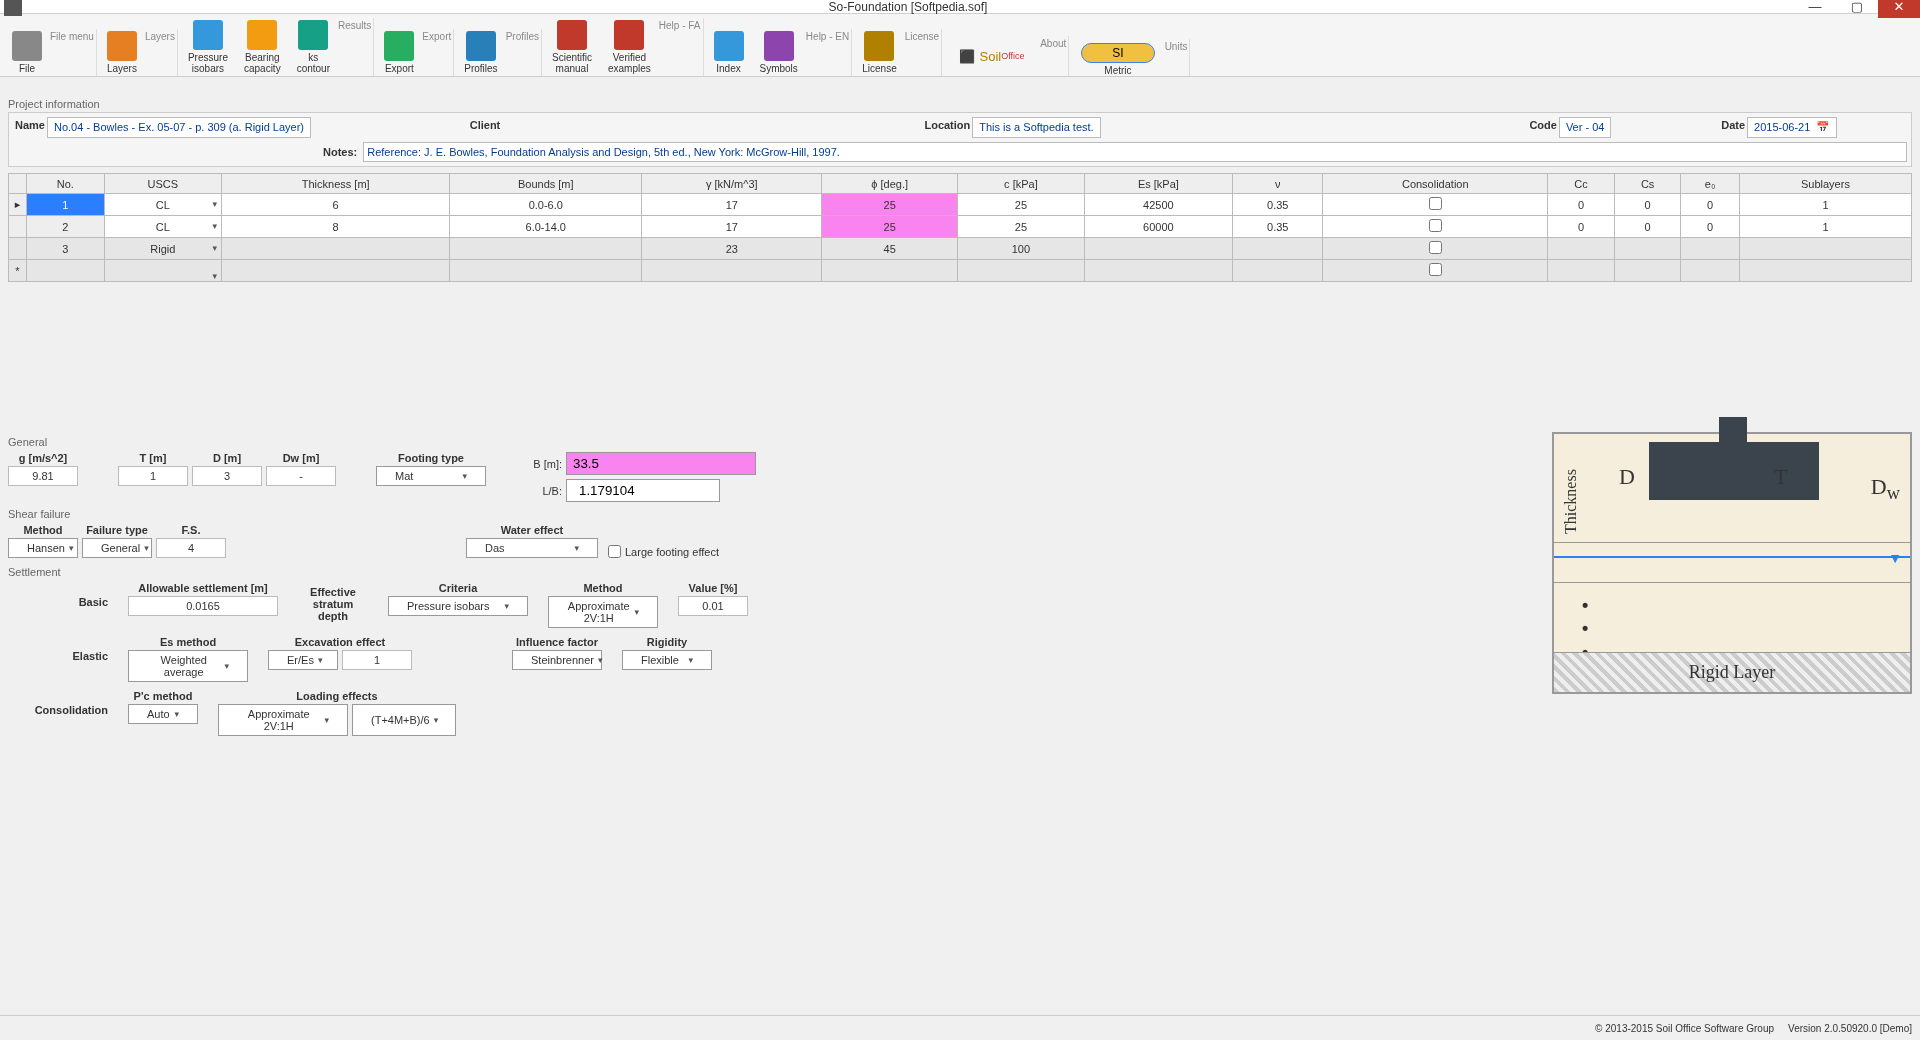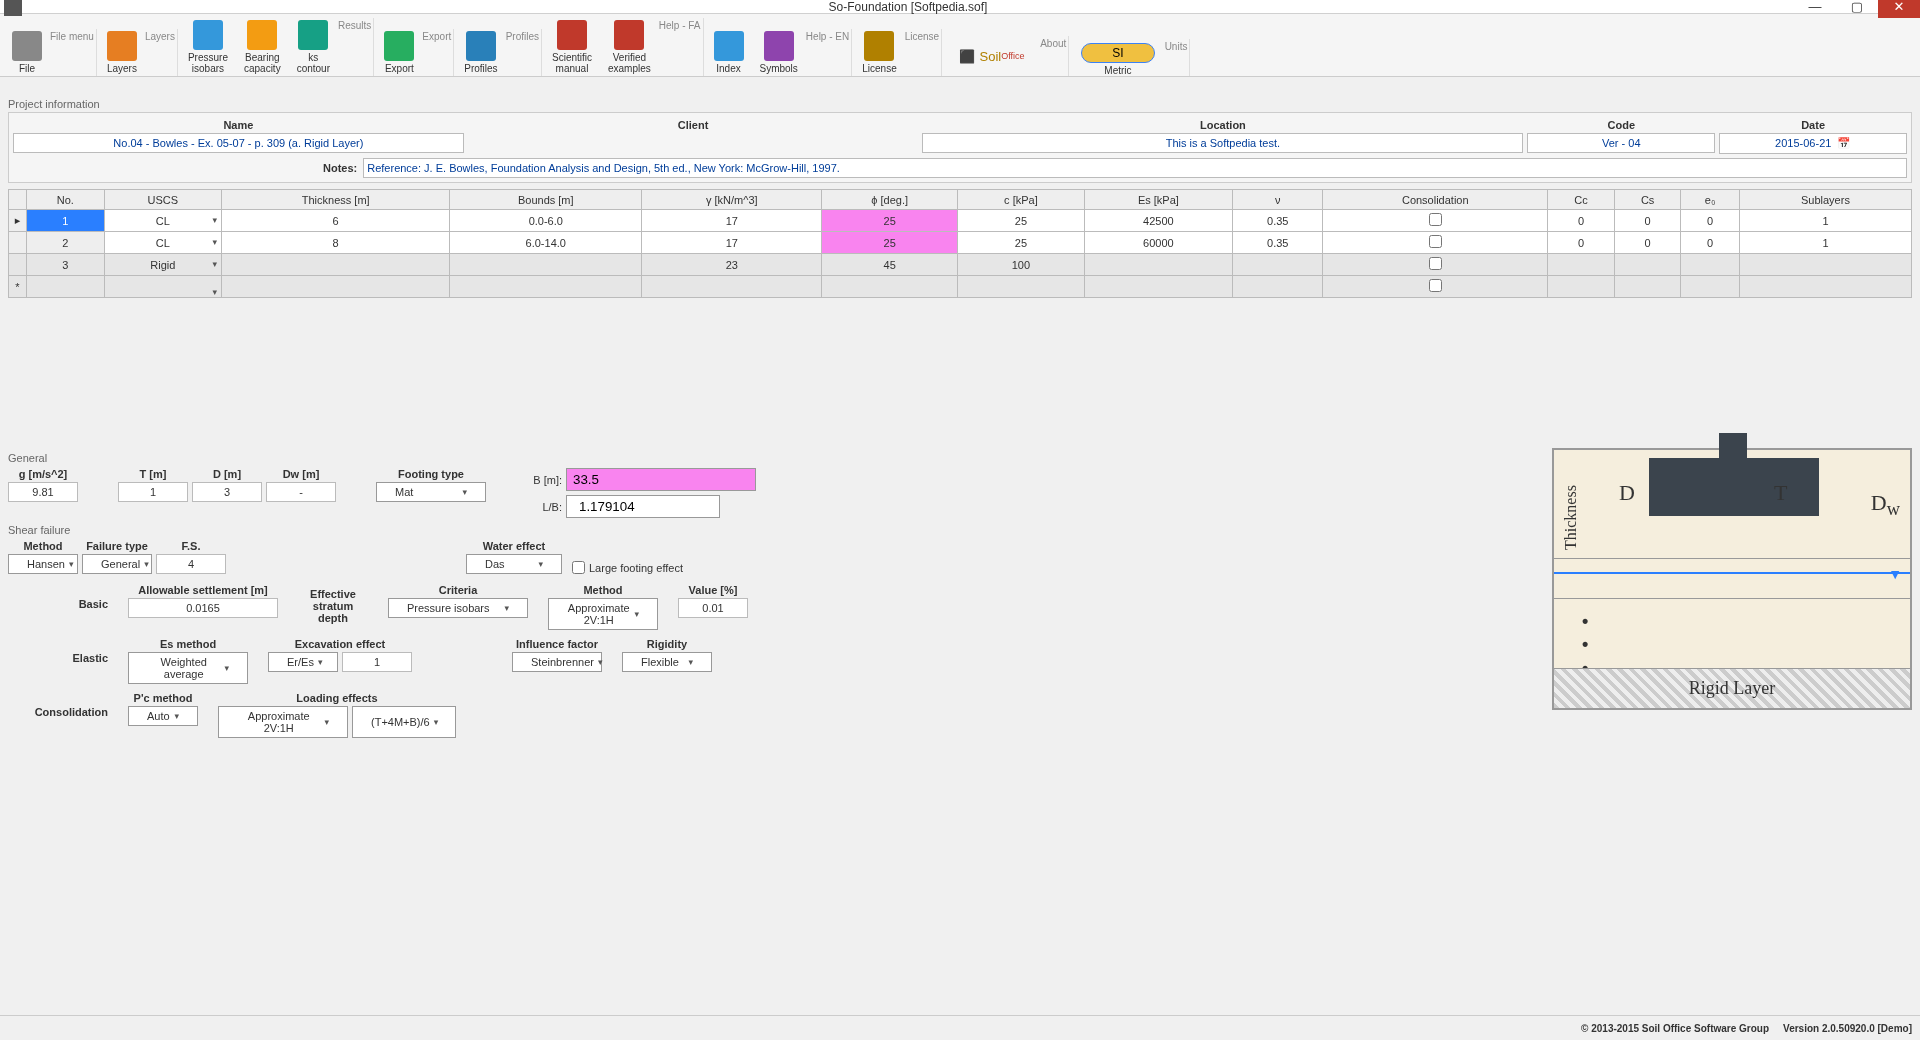--- a/index.html
+++ b/index.html
@@ -24,21 +24,21 @@
 .ribbon-group-label { font-size: 10px; color: #888; padding: 2px 0; text-align: center; width: 100%; }
 .si-btn { background: #f0c040; border: 1px solid #3b82f6; border-radius: 10px; padding: 2px 30px; margin: 4px 10px 2px; font-size: 12px; }
 
 
 .content { position: absolute; top: 90px; left: 0; right: 0; bottom: 18px; padding: 4px 8px; overflow: hidden; }
 .section-title { font-size: 11px; color: #666; margin: 4px 0 2px; }
 
 
 .proj-info { border: 1px solid #ccc; padding: 4px; background: #f5f5f5; margin-bottom: 6px; }
 .proj-row1 { display: flex; gap: 4px; margin-bottom: 4px; }
-.proj-col { display: flex; flex-direction: column; }
+.proj-col { display: flex; flex-direction: row; }
 .proj-col-hdr { font-size: 11px; font-weight: bold; text-align: center; padding: 2px; }
 .proj-col-val { border: 1px solid #bbb; background: #fff; padding: 3px 6px; text-align: center; color: #003d99; font-size: 11px; }
 .proj-notes-row { display: flex; align-items: center; gap: 6px; }
 .proj-notes-lbl { font-weight: bold; padding-left: 310px; }
 .proj-notes-input { flex: 1; border: 1px solid #bbb; background: #fff; padding: 3px; color: #003d99; }
 
 
 .layers-tbl { width: 100%; border-collapse: collapse; background: #fff; font-size: 11px; }
 .layers-tbl th, .layers-tbl td { border: 1px solid #bbb; padding: 3px 4px; text-align: center; height: 20px; }
 .layers-tbl th { background: #eee; font-weight: normal; }
@@ -77,21 +77,21 @@
 .diag-footing { position: absolute; top: 8px; left: 95px; width: 170px; height: 58px; background: #3b444d; }
 .diag-footing-stem { position: absolute; top: -25px; left: 70px; width: 28px; height: 25px; background: #3b444d; }
 .diag-layer { position: absolute; left: 0; right: 0; border-top: 1px solid #999; }
 .diag-text { position: absolute; font-size: 16px; font-family: "Times New Roman", serif; }
 .diag-rigid { position: absolute; bottom: 0; left: 0; right: 0; height: 40px; background: repeating-linear-gradient(45deg,#ccc,#ccc 4px,#eee 4px,#eee 8px); display:flex;align-items:center;justify-content:center;font-size:18px;font-family:"Times New Roman";border-top:1px solid #999; }
 .diag-water { position: absolute; left: 0; right: 0; top: 122px; border-top: 2px solid #2a7fff; }
 .diag-water-sym { position: absolute; right: 8px; top: -8px; color: #2a7fff; font-size: 14px; }
 .diag-dots { position: absolute; left: 28px; top: 160px; font-size: 18px; line-height: 1.3; font-weight: bold; }
 
 
-.statusbar { position: absolute; bottom: 0; left: 0; right: 0; height: 18px; background: #f0f0f0; border-top: 1px solid #ccc; display: flex; justify-content: flex-end; align-items: center; padding: 12px 8px; font-size: 10px; gap: 14px; font-weight: bold; }
+.statusbar { position: absolute; bottom: 0; left: 0; right: 0; height: 18px; background: #f0f0f0; border-top: 1px solid #ccc; display: flex; justify-content: flex-end; align-items: center; padding: 12px 8px; font-size: 10px; gap: 14px; }
 </style>
 </head>
 <body>
 
 <div class="titlebar">
   <div class="titlebar-icon"></div>
   <div class="titlebar-title">So-Foundation [Softpedia.sof]</div>
   <div class="titlebar-btns">
     <div class="titlebar-btn">—</div>
     <div class="titlebar-btn">▢</div>
@@ -391,30 +391,31 @@
               </div>
           </div>
           <div class="field-col">
             <div class="field-hdr">F.S.</div>
             <div class="field-val">4</div>
           </div>
         </div>
         <div style="width:220px"></div>
         <div class="field-col">
           <div class="field-hdr">Water effect</div>
-          <div class="field-val sel" style="width:96px">
+          <div class="field-val sel" style="width:132px">
               <span>Das</span>
             </div>
         </div>
         <div class="chk-row">
           <input type="checkbox" style="">
           <span>Large footing effect</span>
         </div>
       </div>
 
+      <div class="section-title">Settlement</div>
       <div class="settle-row">
         <div class="settle-lbl">Basic</div>
         <div class="field-col">
           <div class="field-hdr">Allowable settlement [m]</div>
           <div class="field-val" style="width:150px">0.0165</div>
         </div>
         <div style="width:70px;text-align:center;font-weight:bold;padding-top:6px;white-space:pre-line;">Effective
 stratum depth</div>
         <div class="field-col">
           <div class="field-hdr">Criteria</div>

